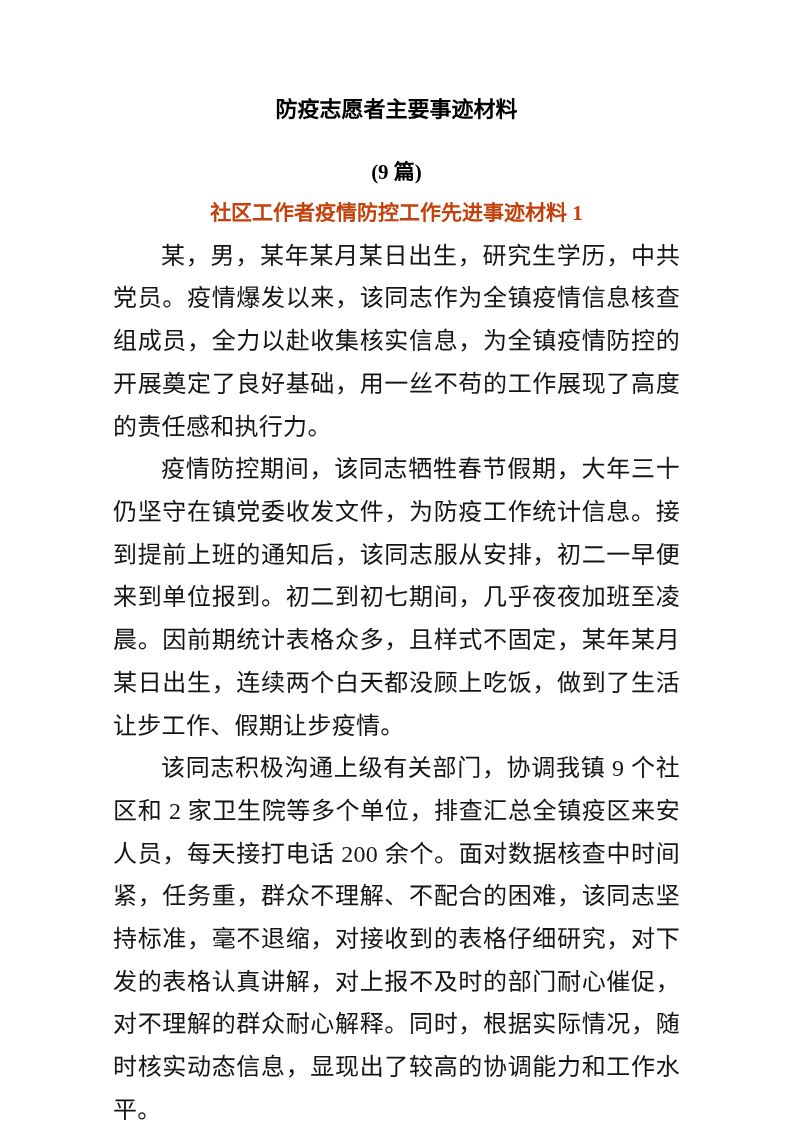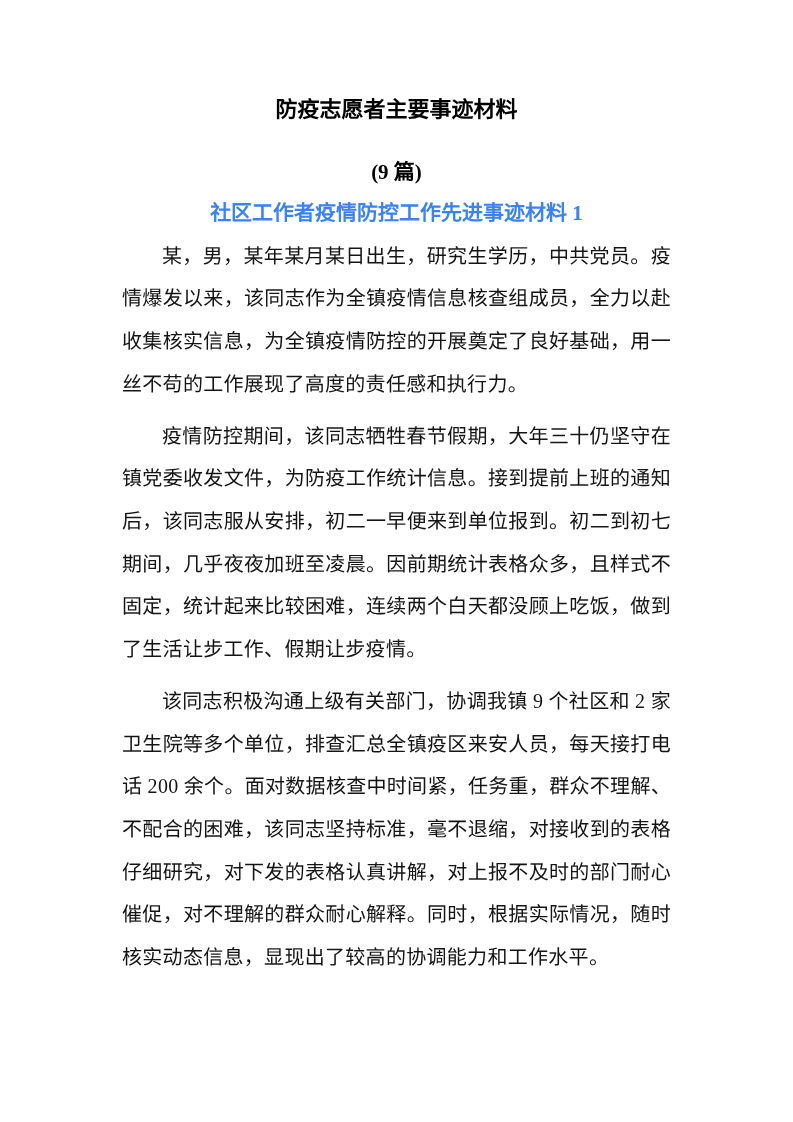--- a/index.html
+++ b/index.html
@@ -34,44 +34,44 @@
     line-height: 1.2;
     margin: 37px 0 0 0;
     color: #000000;
   }
   .section-heading {
     font-size: 21px;
     font-weight: bold;
     text-align: center;
     line-height: 1.2;
     margin: 15px 0 0 0;
-    color: #3b82f6;
+    color: #c2410c;
   }
   .body-text {
     margin-top: 9px;
   }
   .body-text p {
-    margin: 9px;
-    font-size: 20px;
+    margin: 0;
+    font-size: 24px;
     line-height: 42.7px;
     text-align: justify;
     text-align-last: left;
     text-indent: 2em;
     letter-spacing: 0.3px;
     color: #141414;
   }
 </style>
 </head>
 <body>
 
 <div class="page">
   <h1 class="doc-title">防疫志愿者主要事迹材料</h1>
 
   <div class="doc-subtitle">(9 篇)</div>
 
   <h2 class="section-heading">社区工作者疫情防控工作先进事迹材料 1</h2>
 
   <div class="body-text">
     <p>某，男，某年某月某日出生，研究生学历，中共党员。疫情爆发以来，该同志作为全镇疫情信息核查组成员，全力以赴收集核实信息，为全镇疫情防控的开展奠定了良好基础，用一丝不苟的工作展现了高度的责任感和执行力。</p>
-    <p>疫情防控期间，该同志牺牲春节假期，大年三十仍坚守在镇党委收发文件，为防疫工作统计信息。接到提前上班的通知后，该同志服从安排，初二一早便来到单位报到。初二到初七期间，几乎夜夜加班至凌晨。因前期统计表格众多，且样式不固定，统计起来比较困难，连续两个白天都没顾上吃饭，做到了生活让步工作、假期让步疫情。</p>
+    <p>疫情防控期间，该同志牺牲春节假期，大年三十仍坚守在镇党委收发文件，为防疫工作统计信息。接到提前上班的通知后，该同志服从安排，初二一早便来到单位报到。初二到初七期间，几乎夜夜加班至凌晨。因前期统计表格众多，且样式不固定，某年某月某日出生，连续两个白天都没顾上吃饭，做到了生活让步工作、假期让步疫情。</p>
     <p>该同志积极沟通上级有关部门，协调我镇 9 个社区和 2 家卫生院等多个单位，排查汇总全镇疫区来安人员，每天接打电话 200 余个。面对数据核查中时间紧，任务重，群众不理解、不配合的困难，该同志坚持标准，毫不退缩，对接收到的表格仔细研究，对下发的表格认真讲解，对上报不及时的部门耐心催促，对不理解的群众耐心解释。同时，根据实际情况，随时核实动态信息，显现出了较高的协调能力和工作水平。</p>
   </div>
 </div>
 
 </body></html>

